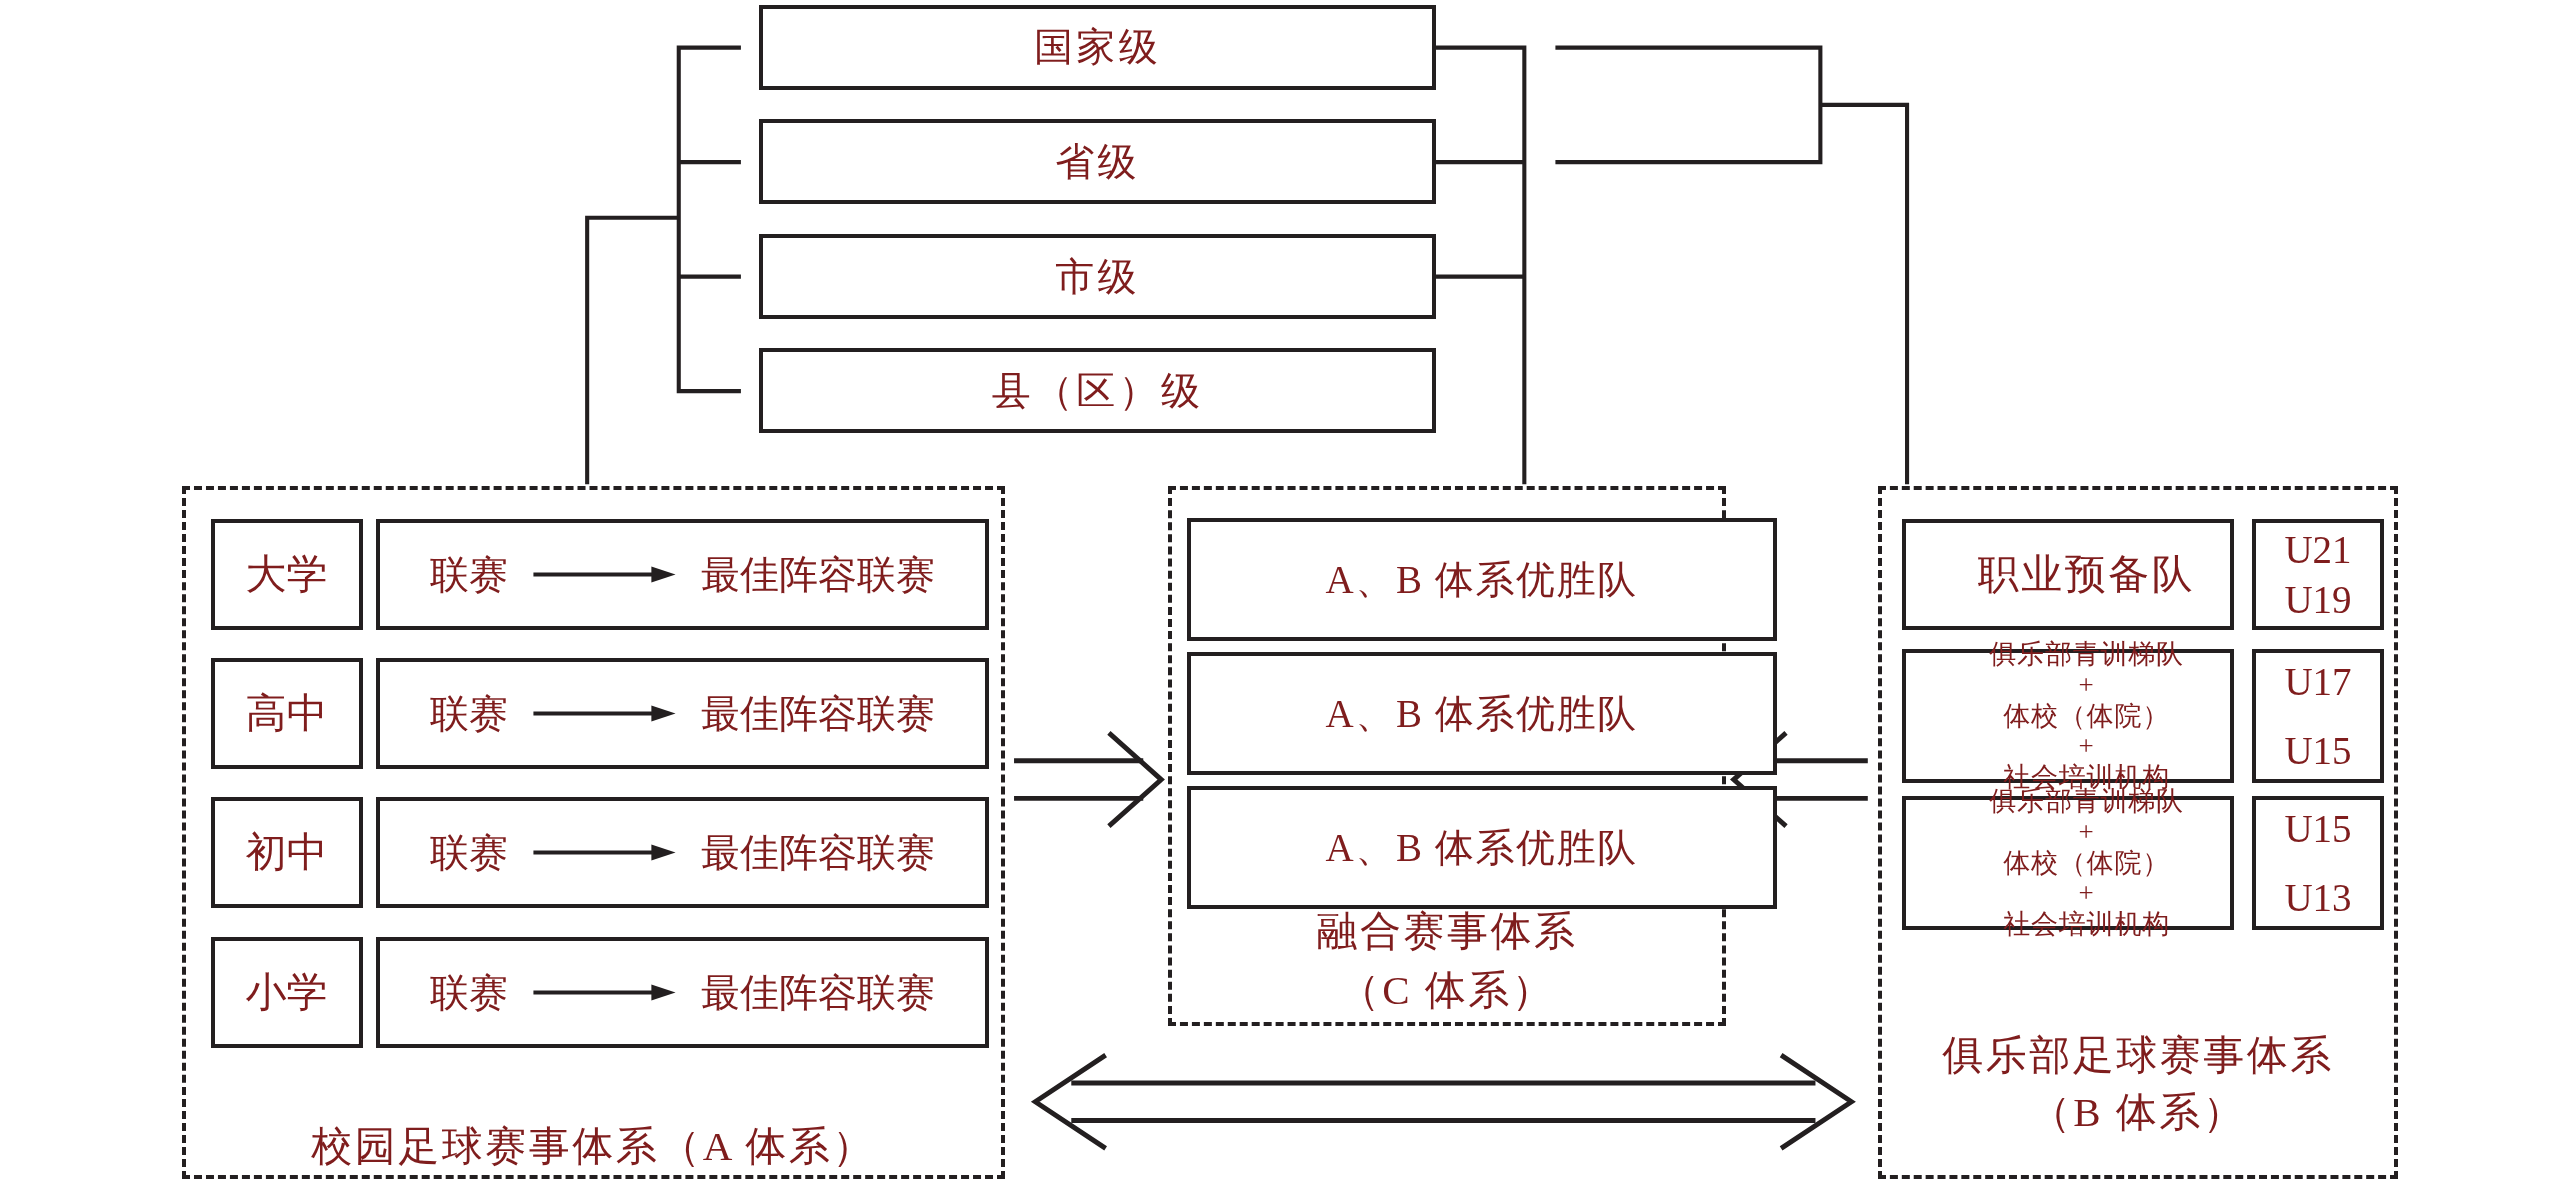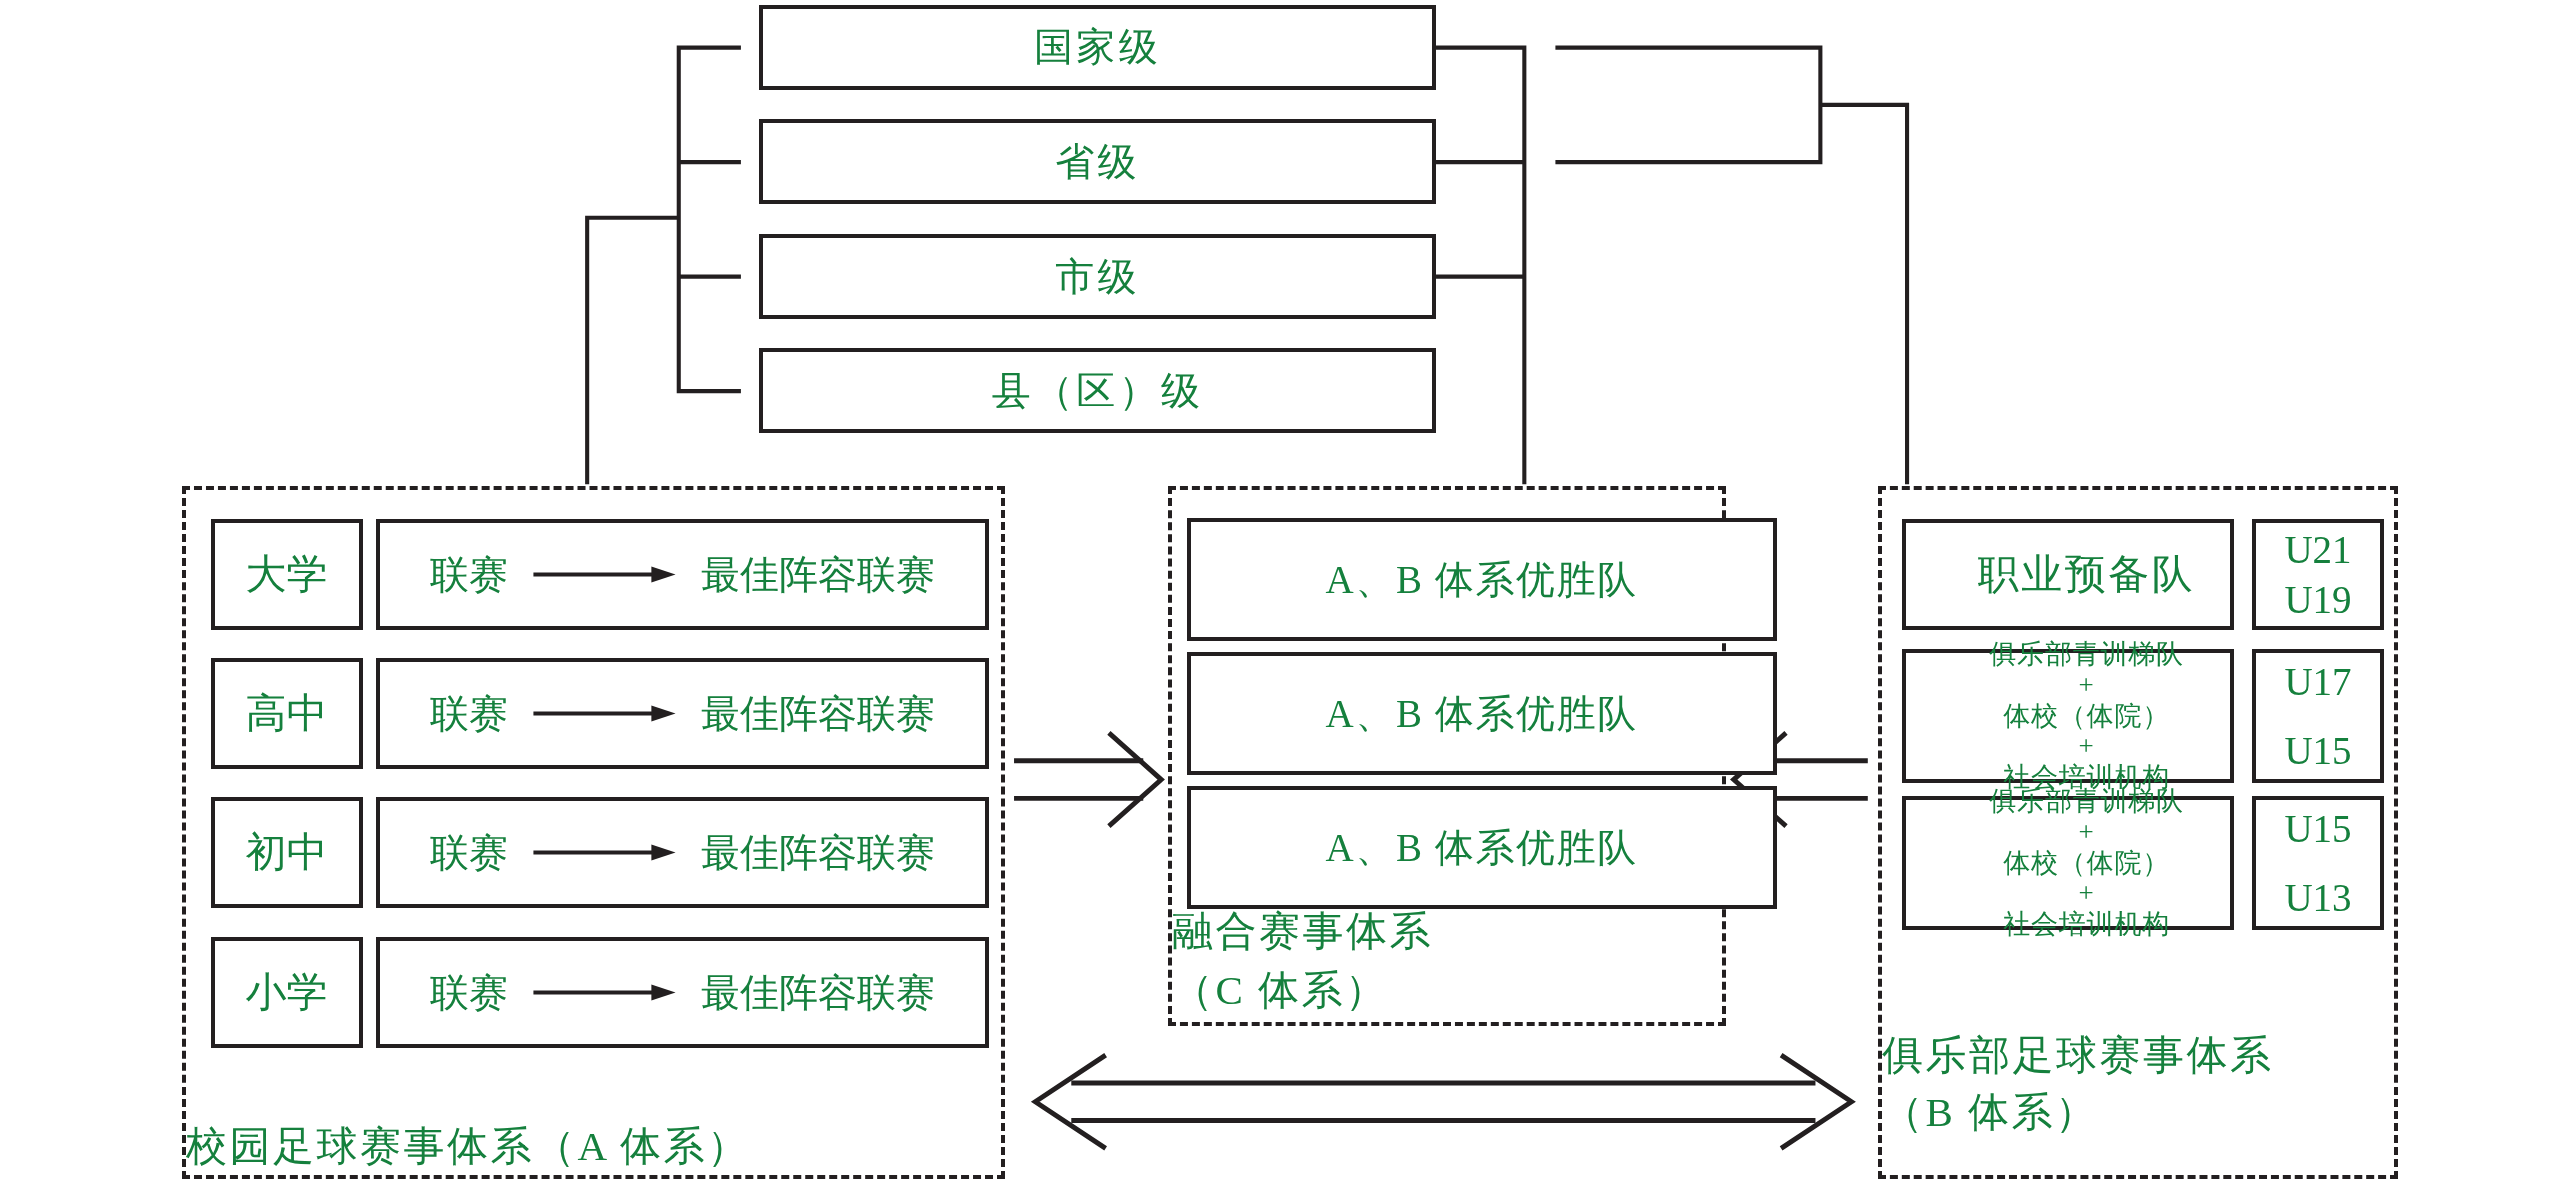--- a/index.html
+++ b/index.html
@@ -1,21 +1,21 @@
 <!DOCTYPE html>
 <html style="font-size:13px"><head>
 <meta charset="utf-8">
 <style>
   html,body{margin:0;padding:0;background:#ffffff;}
   .page{
     position:relative;
     width:2576px;height:1187px;
     background:#ffffff;
     font-family:"Liberation Serif","DejaVu Serif",serif;
-    color:#15803d;
+    color:#7f1d1d;
     overflow:hidden;
   }
   .wires{position:absolute;left:0;top:0;z-index:0;}
   .box{
     position:absolute;box-sizing:border-box;
     border:4.1px solid #231f20;background:#ffffff;
     display:flex;align-items:center;justify-content:center;
     text-align:center;z-index:1;
   }
   .level{left:759px;width:677px;height:85px;font-size:39px;letter-spacing:3.3px;}
@@ -39,21 +39,21 @@
   .bmain{left:19.6px;width:332px;padding-left:38px;}
   .bage{left:370px;width:132px;flex-direction:column;font-size:39px;}
   .row1{top:29px;height:111px;}
   .row2{top:159px;height:134px;}
   .row3{top:306px;height:134px;}
   .bmain.row1{font-size:41px;letter-spacing:2.5px;}
   .bsmall{flex-direction:column;font-size:27px;line-height:1.14;letter-spacing:0.8px;}
   .bage.row1{gap:5px;}
   .bage.row2,.bage.row3{gap:24.5px;}
   .caption{
-    position:absolute;left:0;width:100%;
+    position:absolute;left:0;width:100%;text-align:center;
     font-size:41px;letter-spacing:2.5px;z-index:1;white-space:nowrap;
   }
   .capA{top:605px;margin-top:24px;}
   .capC1{top:414px;}
   .capC2{top:473px;}
   .capB1{top:538px;}
   .capB2{top:595px;}
   .rowarrow{flex:0 0 auto;display:block;}
 </style>
 </head>

